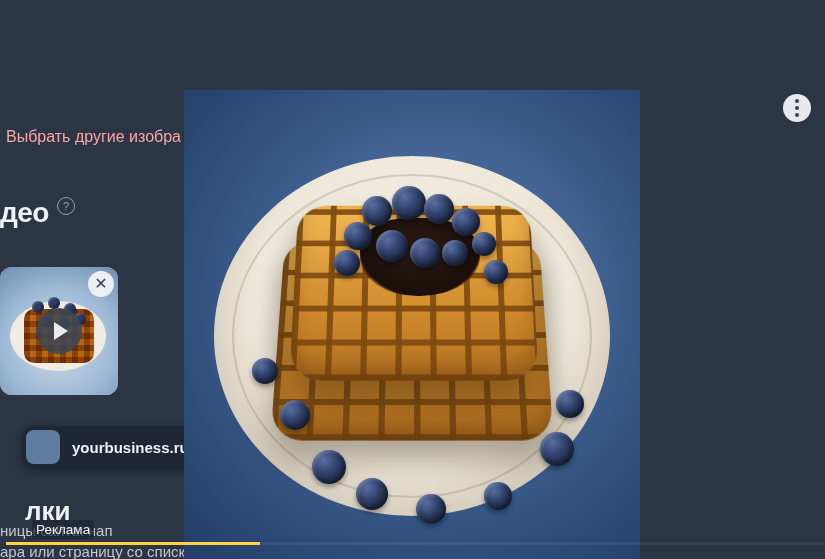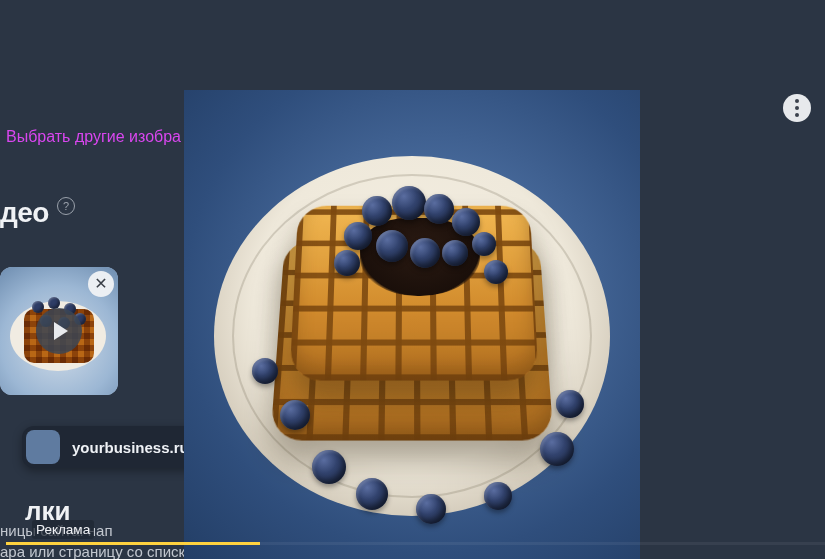--- a/index.html
+++ b/index.html
@@ -17,21 +17,21 @@
     position: absolute;
     inset: 0;
     padding: 0 0 0 0;
   }
 
   .select-other {
     position: absolute;
     top: 128px;
     left: 6px;
     font-size: 16px;
-    color: #d946ef;
+    color: #fca5a5;
   }
 
   .video-heading {
     position: absolute;
     top: 197px;
     left: 0;
     display: flex;
     align-items: flex-start;
     gap: 8px;
   }

